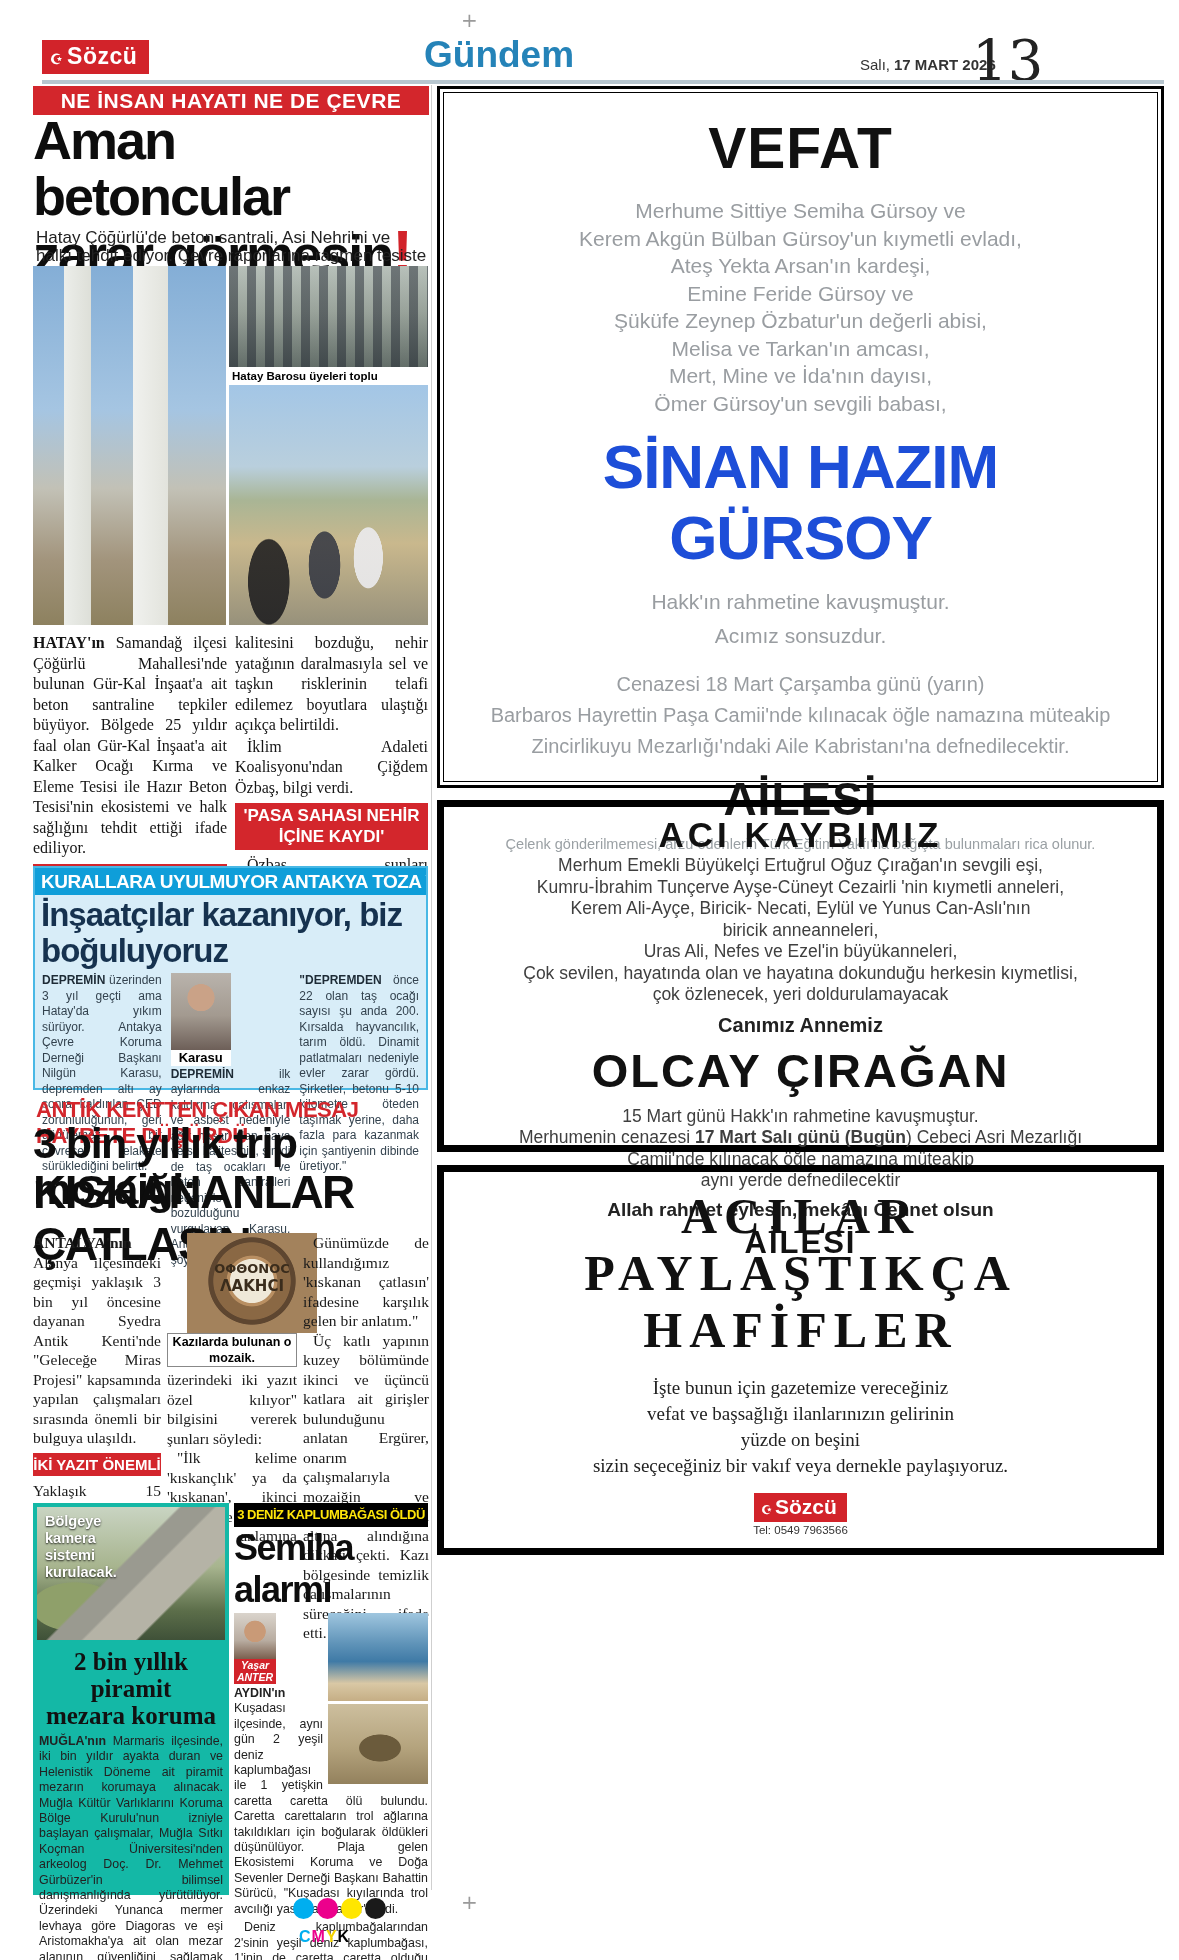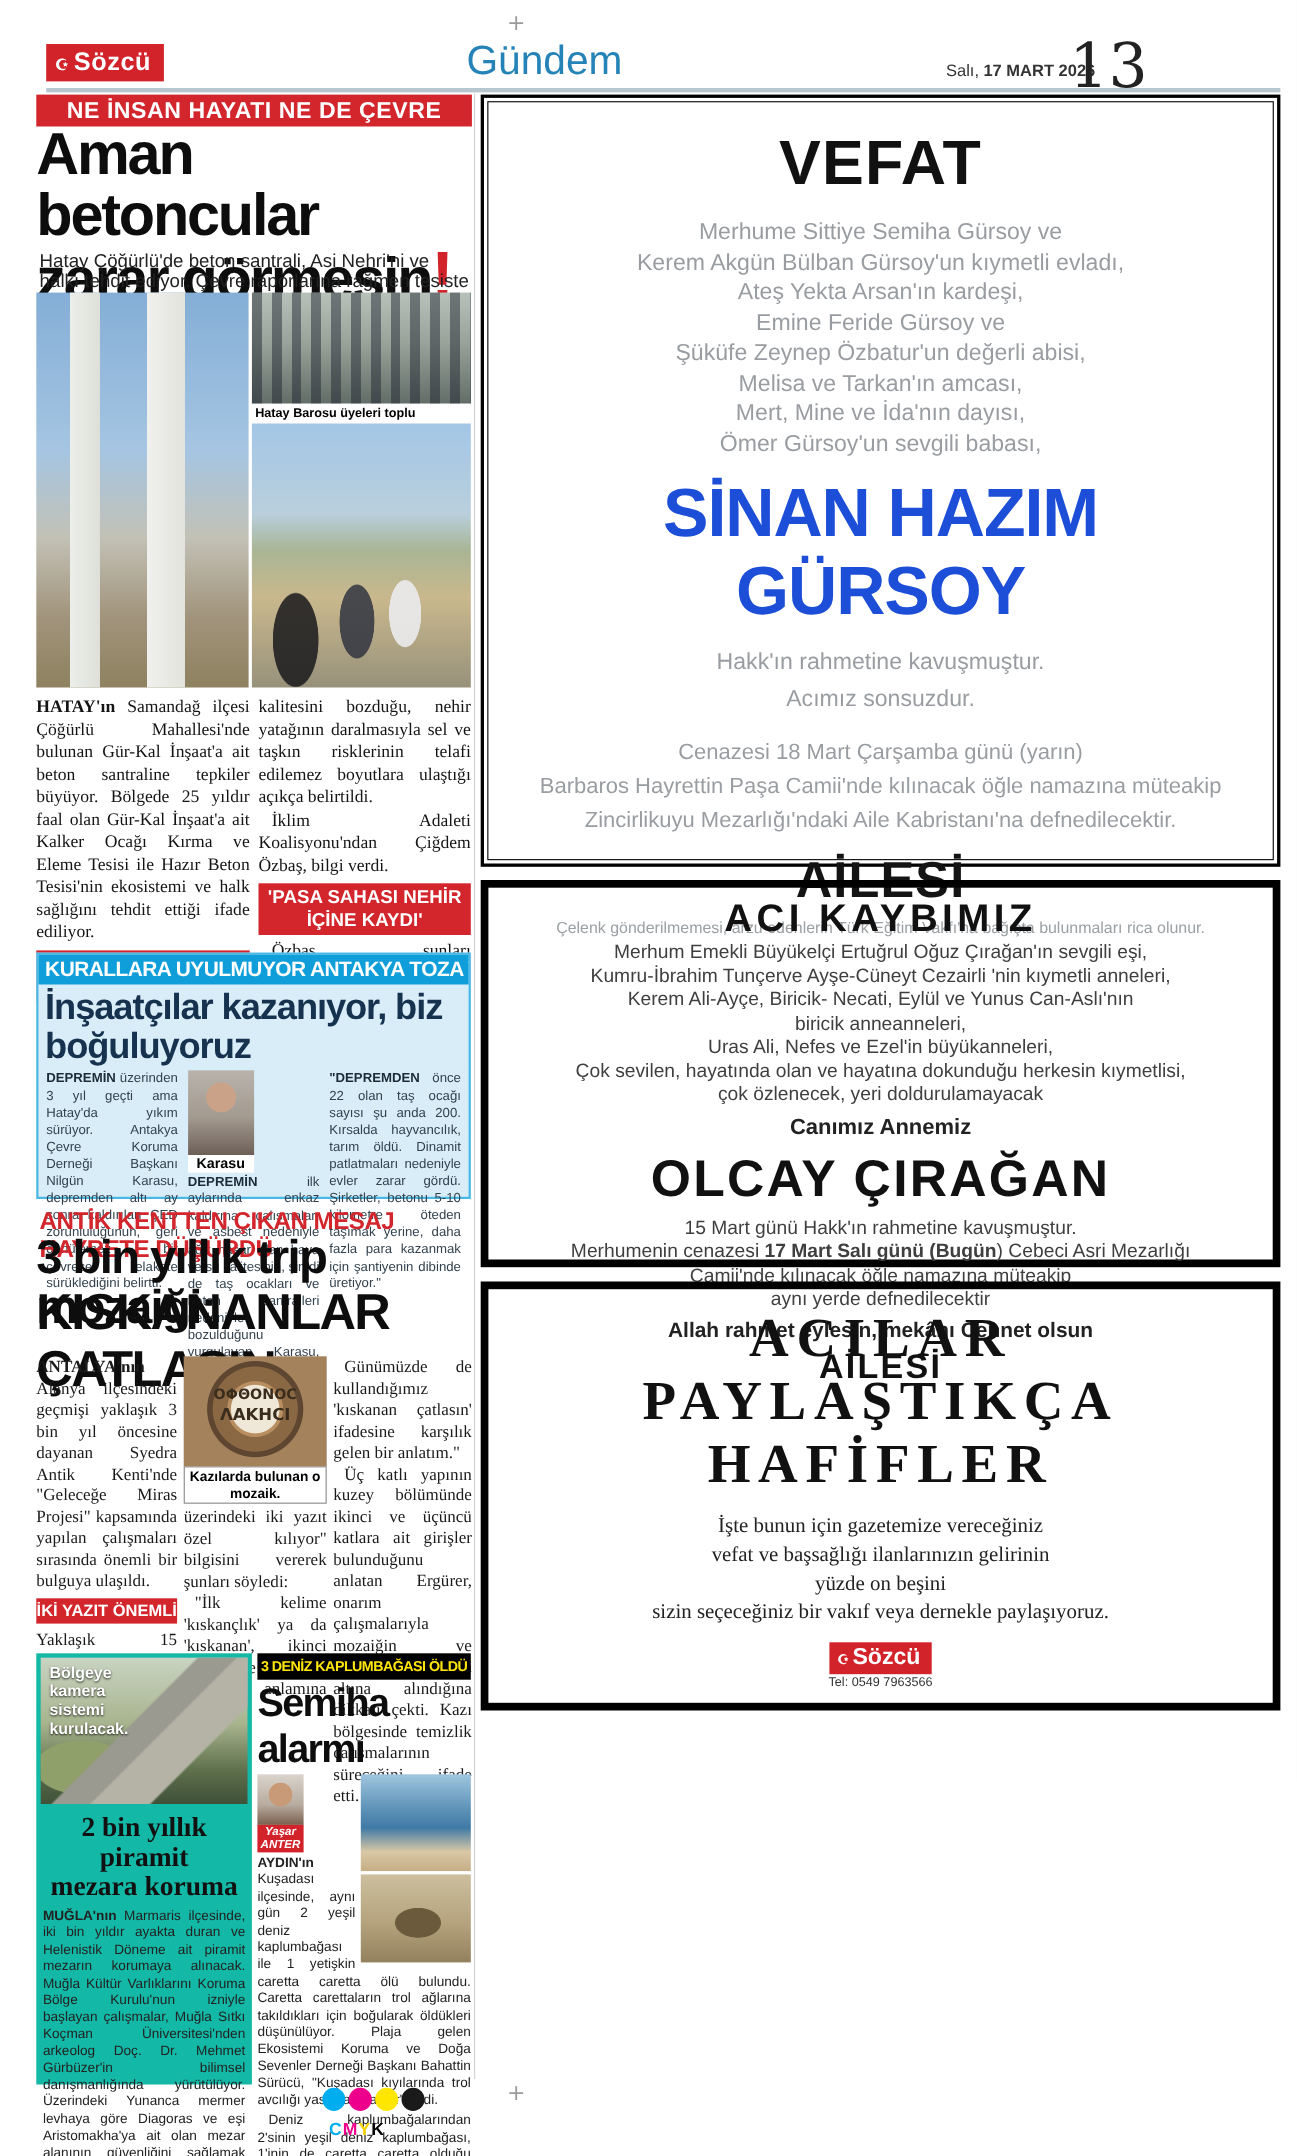--- a/index.html
+++ b/index.html
@@ -5,21 +5,21 @@
   html,body{margin:0;padding:0;background:#e9e9e9;}
   .page{position:relative;width:1179px;height:1960px;background:#ffffff;overflow:hidden;
         font-family:"Liberation Serif",serif;color:#1a1a1a;}
   .abs{position:absolute;}
   .sans{font-family:"Liberation Sans",sans-serif;}
 
   
   .logo-box{left:42px;top:40px;background:#d2232a;color:#fff;font-weight:bold;
             font-size:23px;padding:3px 12px 4px 8px;letter-spacing:.5px;}
   .logo-box .crescent{font-size:14px;margin-right:4px;}
-  .section-title{left:424px;top:34px;color:#2583b8;font-weight:normal;font-size:37px;}
+  .section-title{left:424px;top:34px;color:#2583b8;font-weight:bold;font-size:37px;}
   .header-date{left:860px;top:56px;font-size:15px;color:#333;}
   .header-date b{margin-left:4px;}
   .page-number{left:972px;top:28px;font-size:56px;font-family:"DejaVu Serif",serif;color:#222;}
   .header-rule{left:42px;top:80px;width:1122px;height:4px;background:#b7c6cf;}
   .crop{color:#9a9a9a;font-size:20px;font-family:"DejaVu Sans",sans-serif;}
   .v-rule{left:431px;top:85px;width:1px;height:1805px;background:#cfcfcf;}
 
   
   .kicker-banner{left:33px;top:86px;width:396px;height:29px;background:#d3262c;color:#fff;
                  font-weight:bold;font-size:21px;text-align:center;line-height:29px;letter-spacing:.5px;}
@@ -74,21 +74,21 @@
   .mozaik-h1{left:33px;top:1120px;width:400px;font-weight:bold;font-size:43px;line-height:46px;letter-spacing:-1.5px;color:#0d0d0d;}
   .mozaik-h2{left:33px;top:1166px;width:400px;font-weight:bold;font-size:46px;line-height:52px;letter-spacing:-1.5px;color:#0d0d0d;}
   .m-col1{left:33px;top:1233px;width:128px;}
   .m-col2{left:167px;top:1233px;width:130px;}
   .m-col3{left:303px;top:1233px;width:126px;}
   .m-col1,.m-col2,.m-col3{font-size:15.5px;line-height:19.5px;text-align:justify;}
   .m-col1 p,.m-col2 p,.m-col3 p{margin:0;text-indent:10px;}
   .m-col1 p.noindent,.m-col2 p.noindent{text-indent:0;}
   .red-subhead.small{font-size:15px;padding:2px 0;}
   .ph-mosaic{width:130px;height:100px;position:relative;background:
-      radial-gradient(circle at 50% 48%,#efe8d8 26%,#b98f62 27% 30%,#8a6844 31% 46%,#5e4630 47% 52%,#a3825c 53%);}
+      radial-gradient(circle at 50% 48%,#efe8d8 26%,#b98f62 27% 30%,#8a6844 31% 46%,#5e4630 47% 52%,#a3825c 53%); margin-left: 20px;}
   .greek{position:absolute;width:100%;text-align:center;color:#3a2c1c;font-weight:bold;
          font-family:"DejaVu Sans",sans-serif;}
   .greek.g1{top:26px;font-size:13px;}
   .greek.g2{top:44px;font-size:15px;}
   .mosaic-cap{background:#fff;color:#000;font-weight:bold;font-size:12.5px;line-height:16px;
               border:1px solid #888;text-align:center;margin-bottom:3px;}
 
   
   .cream-box{left:33px;top:1503px;width:196px;height:392px;background:#14b8a6;box-sizing:border-box;padding:4px;}
   .ph-pyramid{position:relative;width:188px;height:133px;background:

